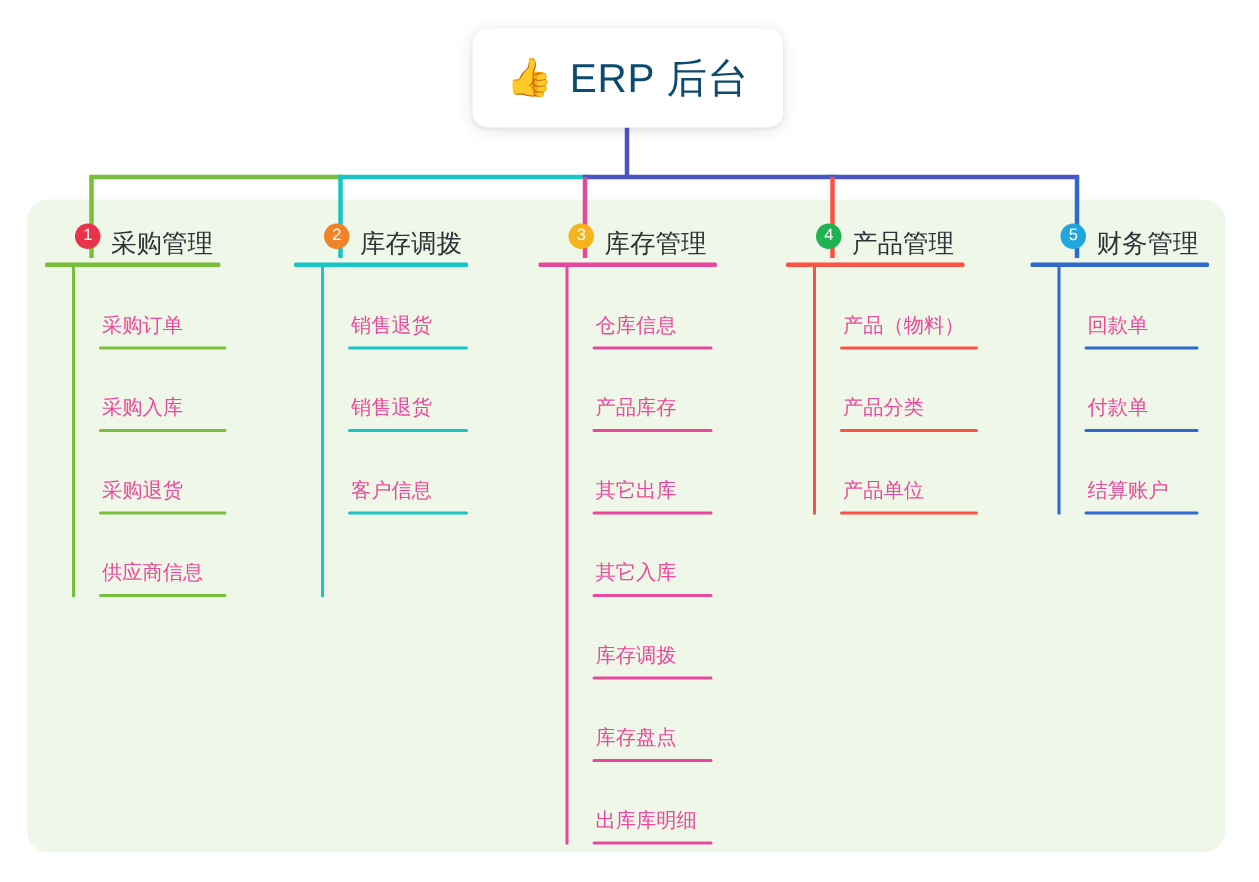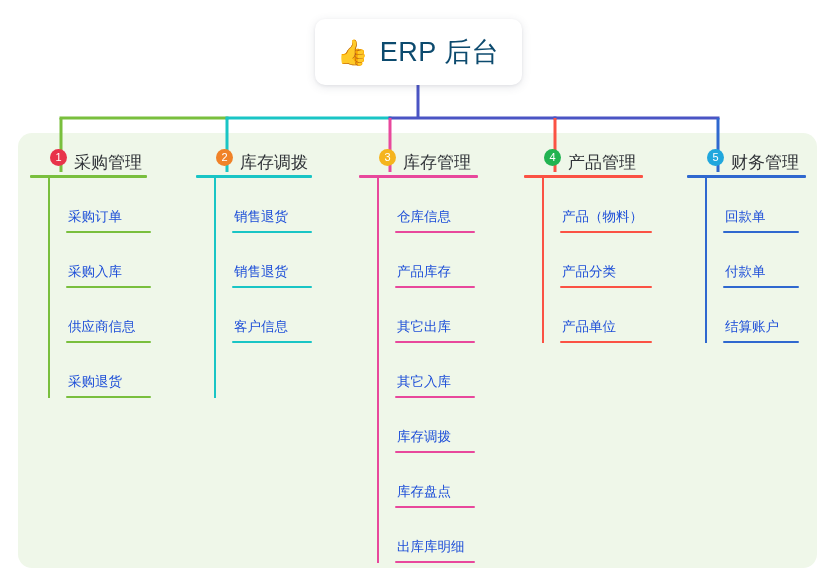--- a/index.html
+++ b/index.html
@@ -124,21 +124,21 @@
     position: relative;
     height: 55px;
     padding-left: 18px;
     box-sizing: border-box;
     display: flex;
     flex-direction: column;
     justify-content: flex-end;
   }
   .leaf-label {
     font-size: 13.5px;
-    color: #1d4ed8;
+    color: #ec4899;
     white-space: nowrap;
     padding-bottom: 5px;
     padding-left: 2px;
   }
   .leaf-rule {
     height: 2px;
     border-radius: 1px;
   }
 </style>
 </head>
@@ -181,27 +181,27 @@
           <div class="spine" style="background: rgb(121, 191, 61); height: 220px;"></div>
           <div class="leaf">
             <div class="leaf-label">采购订单</div>
             <div class="leaf-rule" style="background: rgb(121, 191, 61); width: 85px;"></div>
           </div>
           <div class="leaf">
             <div class="leaf-label">采购入库</div>
             <div class="leaf-rule" style="background: rgb(121, 191, 61); width: 85px;"></div>
           </div>
           <div class="leaf">
+            <div class="leaf-label">采购退货</div>
+            <div class="leaf-rule" style="background: rgb(121, 191, 61); width: 85px;"></div>
+          </div>
+          <div class="leaf">
             <div class="leaf-label">供应商信息</div>
             <div class="leaf-rule" style="background: rgb(121, 191, 61); width: 85px;"></div>
           </div>
-          <div class="leaf">
-            <div class="leaf-label">采购退货</div>
-            <div class="leaf-rule" style="background: rgb(121, 191, 61); width: 85px;"></div>
-          </div>
         </div>
       </div>
       <div class="branch" style="left: 196px; top: 145px;">
         <div class="branch-head">
           <span class="badge" style="background: rgb(240, 130, 40);">2</span>
           <span class="branch-title">库存调拨</span>
         </div>
         <div class="branch-rule" style="background: rgb(25, 197, 197); width: 116px;"></div>
         <div class="leaves">
           <div class="spine" style="background: rgb(25, 197, 197); height: 220px;"></div>

